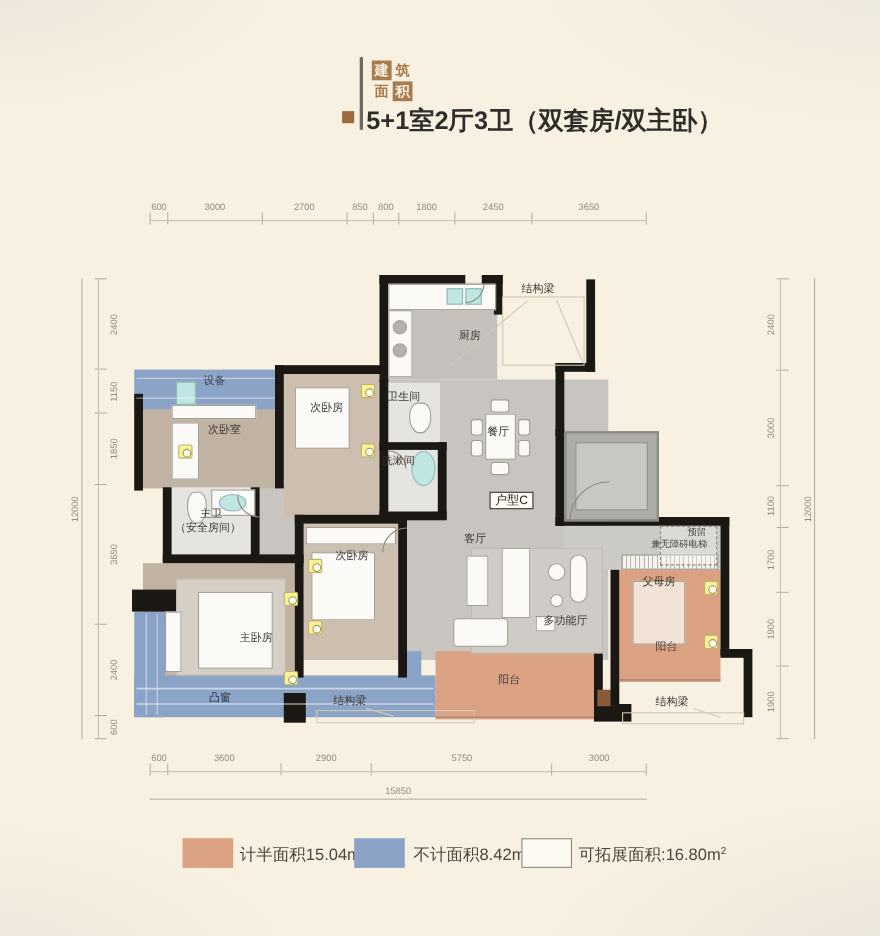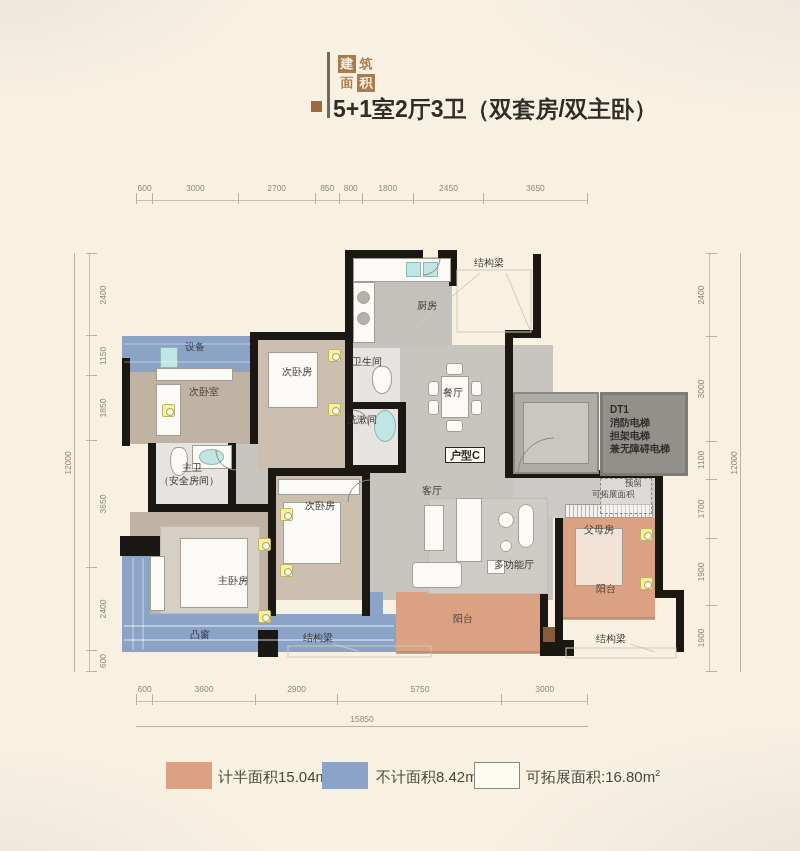--- a/index.html
+++ b/index.html
@@ -24,21 +24,21 @@
   .badge span.fill{background:#a87c4f;color:#f8f1e2;}
   .area-val{font-size:34px;font-weight:700;color:#2f2d28;line-height:1;}
   .area-val sup{font-size:17px;}
   .subtitle{font-size:23px;font-weight:700;color:#2f2d28;line-height:1.1;text-align:right;}
   
   .floor{position:absolute;}
   .wall{position:absolute;background:#1b1712;}
   .lbl{position:absolute;font-size:10px;color:#3b3832;white-space:nowrap;line-height:1.1;}
   .lbl.small{font-size:10px;}
   .lbl.tiny{font-size:8.5px;color:#45423c;}
-  .tag{position:absolute;font-size:11px;font-weight:700;background:#fdfbf4;border:1.5px solid #28251f;padding:0 4px;line-height:14px;color:#28251f;}
+  .tag{position:absolute;font-size:11px;font-weight:400;background:#fdfbf4;border:1.5px solid #28251f;padding:0 4px;line-height:14px;color:#28251f;}
   .furn{position:absolute;background:#fbfaf7;border:1px solid #a39e93;box-sizing:border-box;}
   .fix{position:absolute;background:#bfe6e2;border:1px solid #8fb8b3;box-sizing:border-box;}
   .round{border-radius:50%;}
   .ymark{position:absolute;width:13px;height:13px;background:#f8f19a;border:1px solid #bdb469;box-sizing:border-box;border-radius:2px;}
   .ymark::after{content:"";position:absolute;left:2.5px;top:2.5px;width:6px;height:6px;border:1px solid #a39a55;border-radius:50%;background:#fffdf0;}
   .rug{position:absolute;background:#d6cfc5;border:1px solid #c2bbb0;box-sizing:border-box;}
   .hatch{position:absolute;background:repeating-linear-gradient(90deg,#f4f2ee 0 3px,#b9b4aa 3px 4px);border:1px solid #a39e93;box-sizing:border-box;}
   .dashedbox{position:absolute;border:1px dashed #8f8a7e;background:rgba(250,248,243,.35);box-sizing:border-box;}
   .elev-outer{position:absolute;background:#aeaca7;border:2px solid #8a8883;box-sizing:border-box;}
   .elev-inner{position:absolute;background:#c9c7c2;border:1px solid #908e89;box-sizing:border-box;}
@@ -186,26 +186,20 @@
   <div class="furn round" style="left:500px;top:540px;width:12px;height:12px;"></div>
   <div class="furn" style="left:487px;top:560px;width:18px;height:14px;"></div>
 
   <div class="furn" style="left:575px;top:528px;width:48px;height:58px;background:#f3e3d6;"></div>
   <div class="hatch" style="left:565px;top:504px;width:88px;height:14px;"></div>
 
   <div class="dashedbox" style="left:600px;top:478px;width:52px;height:36px;"></div>
 
   <div class="elev-outer" style="left:513px;top:392px;width:86px;height:82px;"></div>
   <div class="elev-inner" style="left:523px;top:402px;width:66px;height:62px;"></div>
-  <div class="dt-box" style="left:600px;top:392px;width:88px;height:84px;">
-    <div>DT1</div>
-    <div>消防电梯</div>
-    <div>担架电梯</div>
-    <div>兼无障碍电梯</div>
-  </div>
 
   <div class="ymark" style="left:162px;top:404px;"></div>
   <div class="ymark" style="left:328px;top:349px;"></div>
   <div class="ymark" style="left:328px;top:403px;"></div>
   <div class="ymark" style="left:280px;top:508px;"></div>
   <div class="ymark" style="left:258px;top:538px;"></div>
   <div class="ymark" style="left:280px;top:564px;"></div>
   <div class="ymark" style="left:258px;top:610px;"></div>
   <div class="ymark" style="left:640px;top:528px;"></div>
   <div class="ymark" style="left:640px;top:577px;"></div>
@@ -248,21 +242,21 @@
   <div class="lbl small" style="left:159px;top:475px;">（安全房间）</div>
   <div class="lbl" style="left:305px;top:500px;">次卧房</div>
   <div class="lbl" style="left:422px;top:485px;">客厅</div>
   <div class="lbl small" style="left:494px;top:559px;">多功能厅</div>
   <div class="lbl" style="left:218px;top:575px;">主卧房</div>
   <div class="lbl small" style="left:190px;top:629px;color:#2f3440;">凸窗</div>
   <div class="lbl" style="left:453px;top:613px;color:#4a4038;">阳台</div>
   <div class="lbl small" style="left:584px;top:524px;">父母房</div>
   <div class="lbl small" style="left:596px;top:583px;color:#4a4038;">阳台</div>
   <div class="lbl tiny" style="left:625px;top:479px;">预留</div>
-  <div class="lbl tiny" style="left:592px;top:490px;">可拓展面积</div>
+  <div class="lbl tiny" style="left:592px;top:490px;">兼无障碍电梯</div>
   <div class="lbl small" style="left:474px;top:257px;">结构梁</div>
   <div class="lbl small" style="left:303px;top:632px;">结构梁</div>
   <div class="lbl small" style="left:596px;top:633px;">结构梁</div>
 
   <div class="dim dim-h" style="left:136px;top:193px;width:452px;">
     <span class="hseg" style="width:3.785%">
         <b>600</b>
       </span>
     <span class="hseg" style="width:18.927%">
         <b>3000</b>

